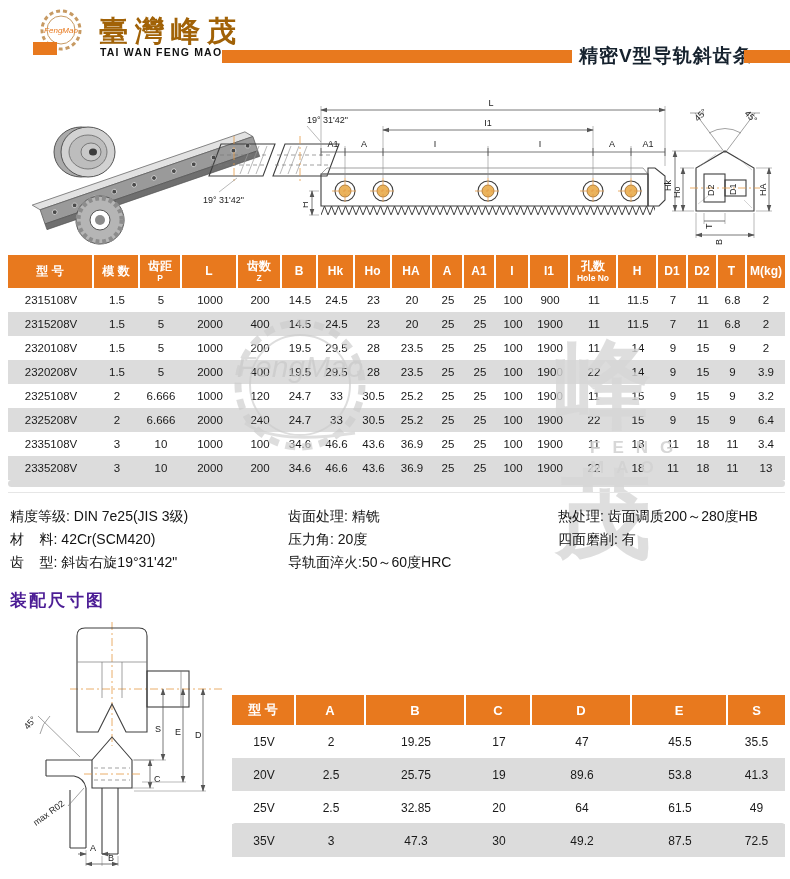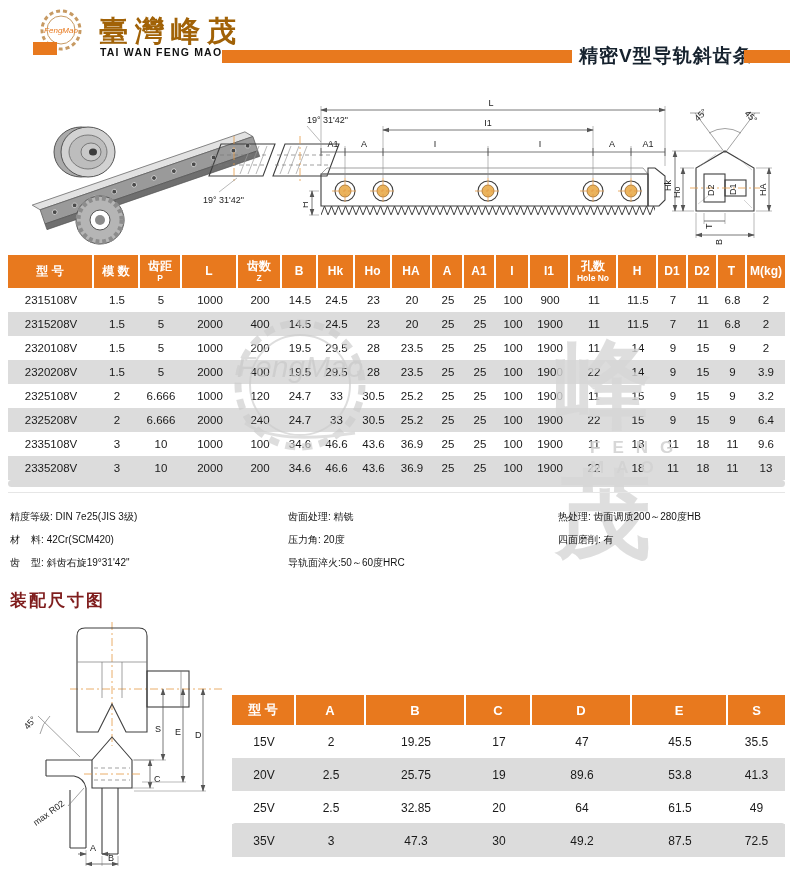--- a/index.html
+++ b/index.html
@@ -27,23 +27,23 @@
   #main-table thead th{height:33px;font-size:12px;}
   #main-table tbody td{height:24px;}
   #asm-table{width:553px;font-size:12px;}
   #asm-table thead th{height:30px;font-size:13px;}
   #asm-table tbody td{height:33px;}
   .tbl-shadow{background:#DBDBDB;height:7px;border-radius:4px;}
 
   
   .specs-divider{left:8px;top:492px;width:777px;border-top:1px solid #E6E6E6;}
   .spec-col{position:absolute;top:505px;}
-  .spec-line{font-size:10px;line-height:23px;color:#141414;}
+  .spec-line{font-size:14px;line-height:23px;color:#141414;}
   .spec-label{white-space:pre;}
-  .section-title{left:10px;top:589px;font-size:17px;font-weight:bold;color:#7f1d1d;letter-spacing:2px;}
+  .section-title{left:10px;top:589px;font-size:17px;font-weight:bold;color:#4c1d95;letter-spacing:2px;}
 
   
   svg text{font-family:"Liberation Sans",sans-serif;}
   .edge{stroke:#3f3f3f;stroke-width:1.1;fill:none;}
   .thin{stroke:#7a7a7a;stroke-width:0.7;fill:none;}
   .dim{stroke:#555;stroke-width:0.8;fill:none;}
   .ext{stroke:#8a8a8a;stroke-width:0.6;fill:none;}
   .cl{stroke:#E59A45;stroke-width:0.8;fill:none;stroke-dasharray:8 3 2 3;}
   .hatch{stroke:#9a9a9a;stroke-width:0.7;}
   .dlb{font-size:9px;fill:#222;}
@@ -508,21 +508,21 @@
             <td>36.9</td>
             <td>25</td>
             <td>25</td>
             <td>100</td>
             <td>1900</td>
             <td>11</td>
             <td>18</td>
             <td>11</td>
             <td>18</td>
             <td>11</td>
-            <td>9.6</td>
+            <td>3.4</td>
           </tr>
           <tr>
             <td>2335208V</td>
             <td>3</td>
             <td>10</td>
             <td>2000</td>
             <td>200</td>
             <td>34.6</td>
             <td>46.6</td>
             <td>43.6</td>

